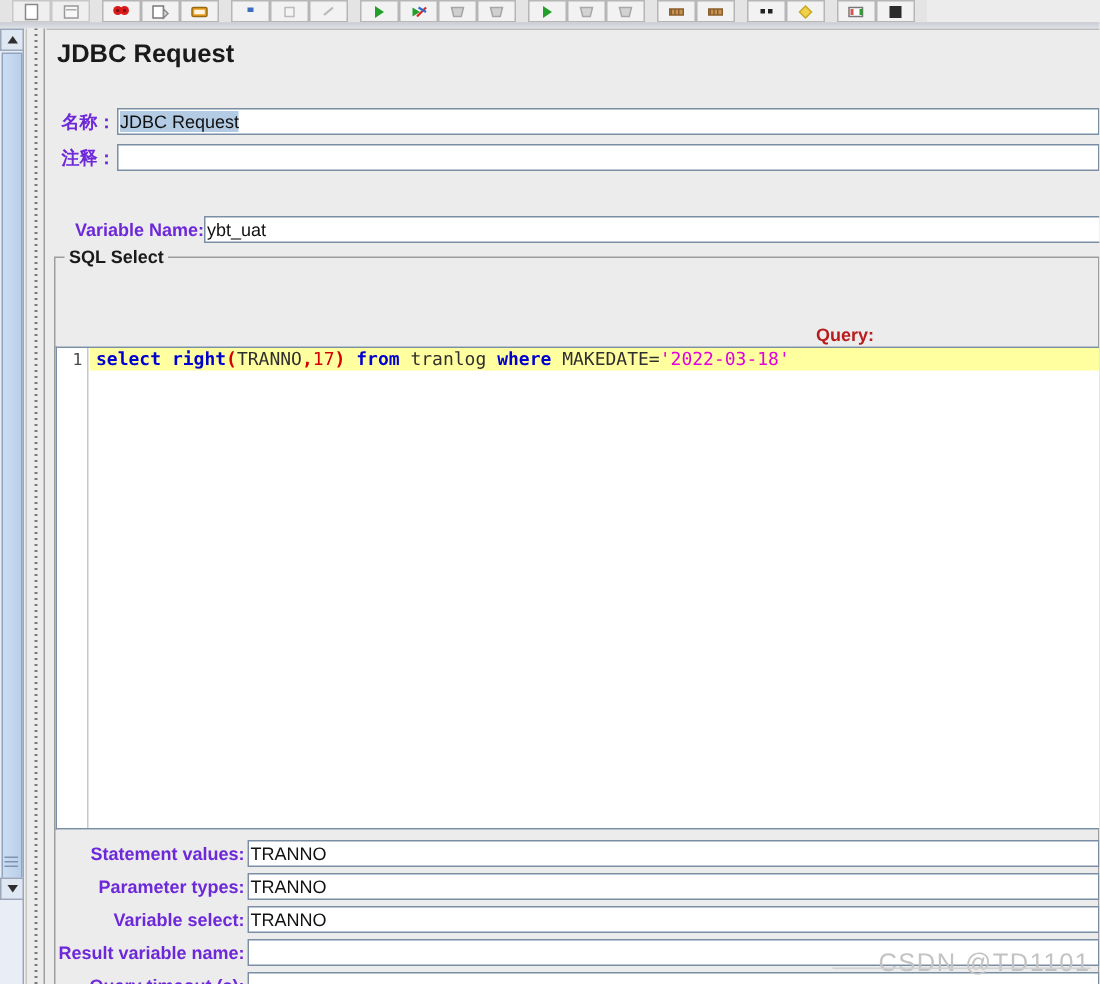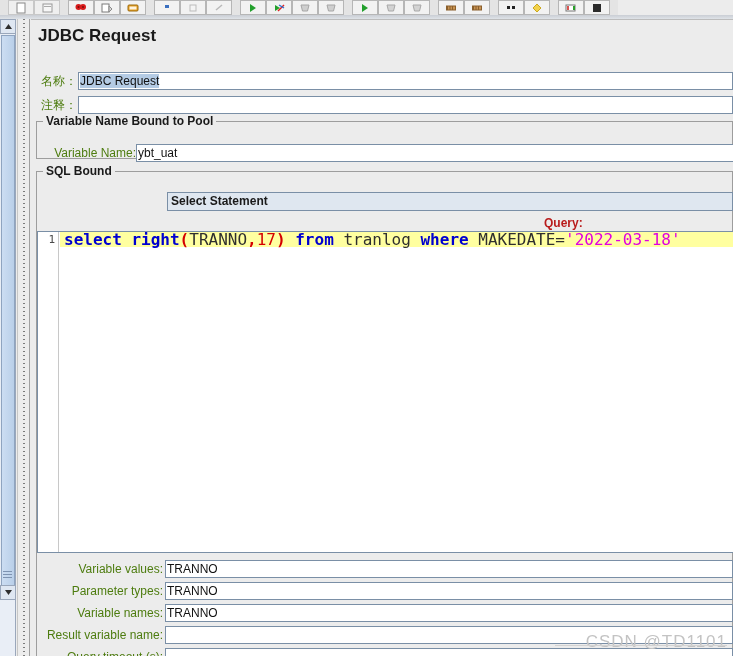--- a/index.html
+++ b/index.html
@@ -68,21 +68,21 @@
   .panel{
     position:absolute;left:31px;top:19px;width:702px;height:637px;
     background:#ececec;border-top:1px solid #bcbcbc;box-sizing:border-box;
     overflow:hidden;
   }
   .panel-title{
     position:absolute;left:7px;top:6px;font-size:17px;font-weight:bold;color:#1a1a1a;
     letter-spacing:0px;
   }
   .lbl{
-    position:absolute;font-size:12px;font-weight:normal;color:#4d7c0f;
+    position:absolute;font-size:12px;font-weight:bold;color:#6d28d9;
     line-height:18px;white-space:nowrap;text-align:right;
   }
   .field{
     position:absolute;height:18px;box-sizing:border-box;
     background:#ffffff;border:1px solid #7a8fa6;
     font-size:12px;line-height:16px;color:#111;
     padding:0 1px;white-space:nowrap;overflow:hidden;
   }
   .field .seltext{background:#b4cbe4;color:#111;}
 
@@ -121,21 +121,21 @@
     background:#ffffff;border-right:1px solid #c8c8c8;box-sizing:border-box;
   }
   .gutter .ln{
     font-family:"DejaVu Sans Mono","Liberation Mono",monospace;
     font-size:11px;color:#4a4a4a;text-align:right;padding-right:3px;line-height:15px;
   }
   .code-area{position:absolute;left:22px;top:0;right:0;bottom:0;background:#fff;}
   .code-line{
     height:15px;line-height:15px;background:#ffffa0;
     font-family:"DejaVu Sans Mono","Liberation Mono",monospace;
-    font-size:16px;white-space:pre;padding-left:4px;
+    font-size:12px;white-space:pre;padding-left:4px;
   }
   .k{color:#0000d0;font-weight:bold;}
   .p{color:#d40000;font-weight:bold;}
   .n{color:#d40000;}
   .id{color:#2f2f2f;}
   .s{color:#e000e0;}
   .op{color:#2f2f2f;}
 
   
   .watermark{
@@ -331,54 +331,48 @@
     <div class="lbl" style="left:6px;top:52px;width:40px;">名称：</div>
     <div class="field" style="left:47px;top:52px;width:655px;">
       <span class="seltext">JDBC Request</span>
     </div>
 
     <div class="lbl" style="left:6px;top:76px;width:40px;">注释：</div>
     <div class="field" style="left:47px;top:76px;width:655px;">
       <span></span>
     </div>
 
-    <div class="group" style="left:5px;top:101px;width:697px;height:38px;">
-      <div class="group-title">Variable Name Bound to Pool</div>
-    </div>
     <div class="lbl" style="left:9px;top:124px;width:96px;text-align:right;">Variable Name:</div>
     <div class="field" style="left:105px;top:124px;width:705px;">
       <span>ybt_uat</span>
     </div>
 
     <div class="group" style="left:5px;top:151px;width:697px;height:486px;">
-      <div class="group-title">SQL Bound</div>
+      <div class="group-title">SQL Select</div>
     </div>
 
     <div class="lbl" style="left:48px;top:174px;width:86px;margin-top:47px;">Query Type:</div>
-    <div class="combo" style="left:136px;top:172px;width:566px;">
-      <span>Select Statement</span>
-    </div>
 
     <div class="query-label" style="left:513px;top:196px;">Query:</div>
 
     <div class="editor" style="left:6px;top:211px;width:696px;height:322px;">
       <div class="gutter">
         <div class="ln">1</div>
       </div>
       <div class="code-area">
         <div class="code-line" id="code-line"><span class="k">select</span><span class="op"> </span><span class="k">right</span><span class="p">(</span><span class="id">TRANNO</span><span class="p">,</span><span class="n">17</span><span class="p">)</span><span class="op"> </span><span class="k">from</span><span class="op"> </span><span class="id">tranlog</span><span class="op"> </span><span class="k">where</span><span class="op"> </span><span class="id">MAKEDATE</span><span class="op">=</span><span class="s">'2022-03-18'</span></div>
       </div>
     </div>
 
     <div id="param-rows">
-        <div class="lbl" style="left: 6px; top: 540px; width: 126px;">Variable values:</div>
+        <div class="lbl" style="left: 6px; top: 540px; width: 126px;">Statement values:</div>
         <div class="field" style="left: 134px; top: 540px; width: 568px;"><span>TRANNO</span></div>
         <div class="lbl" style="left: 6px; top: 562px; width: 126px;">Parameter types:</div>
         <div class="field" style="left: 134px; top: 562px; width: 568px;"><span>TRANNO</span></div>
-        <div class="lbl" style="left: 6px; top: 584px; width: 126px;">Variable names:</div>
+        <div class="lbl" style="left: 6px; top: 584px; width: 126px;">Variable select:</div>
         <div class="field" style="left: 134px; top: 584px; width: 568px;"><span>TRANNO</span></div>
         <div class="lbl" style="left: 6px; top: 606px; width: 126px;">Result variable name:</div>
         <div class="field" style="left: 134px; top: 606px; width: 568px;"><span></span></div>
         <div class="lbl" style="left: 6px; top: 628px; width: 126px;">Query timeout (s):</div>
         <div class="field" style="left: 134px; top: 628px; width: 568px;"><span></span></div>
       </div>
 
     <div class="watermark">CSDN @TD1101</div>
     <div class="wm-line" style="right:6px;bottom:10px;width:172px;"></div>
   </div>

